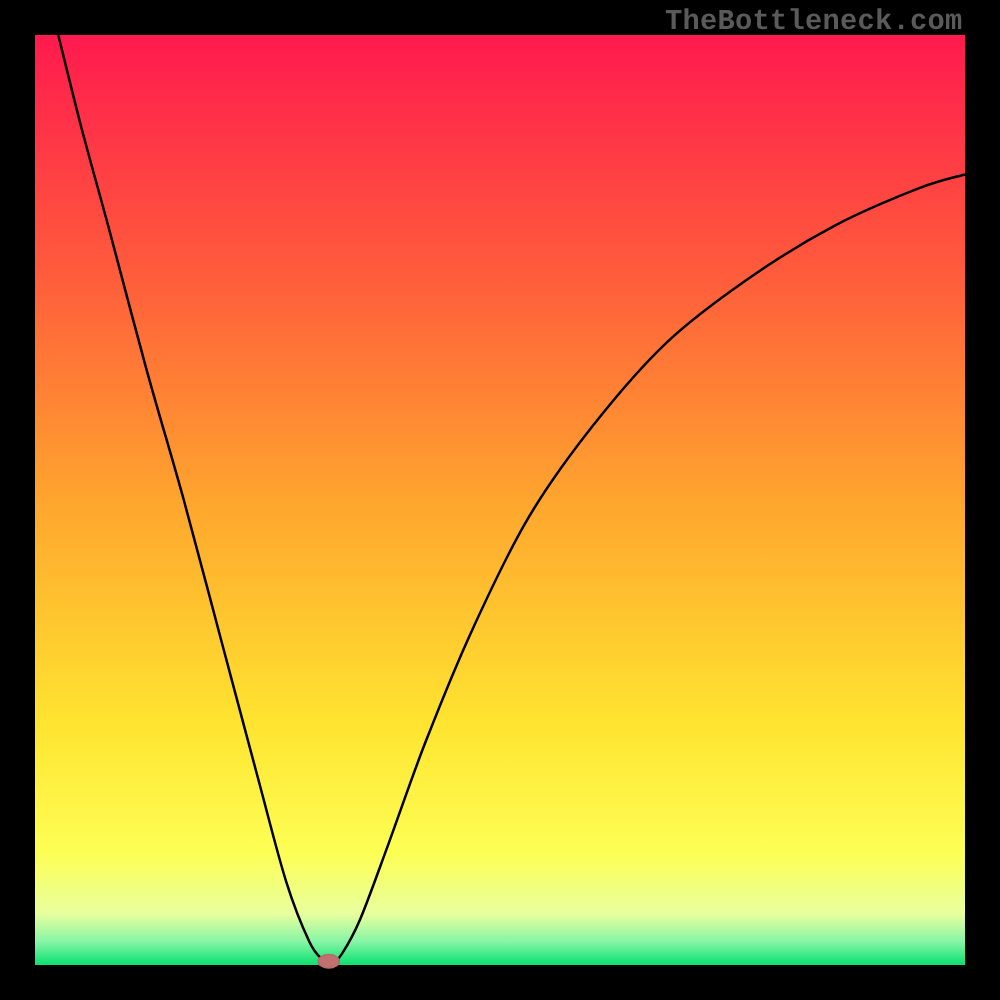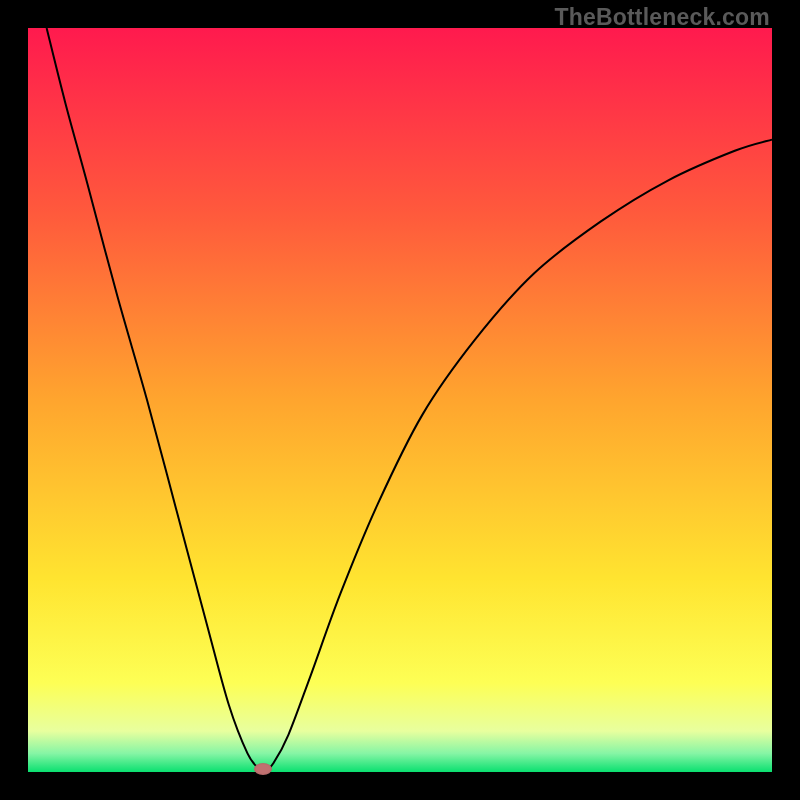--- a/index.html
+++ b/index.html
@@ -22,21 +22,21 @@
     position: absolute;
     left: 0;
     top: 0;
     width: 100%;
     height: 100%;
   }
   .watermark {
     position: absolute;
     top: 4px;
     right: 30px;
-    font-family: Liberation Sans, sans-serif;
+    font-family: Liberation Mono, monospace;
     font-size: 23px;
     font-weight: 600;
     color: #5a5a5a;
     letter-spacing: 0.2px;
   }
   svg.curve {
     position: absolute;
     left: 28px;
     top: 28px;
     width: 744px;

